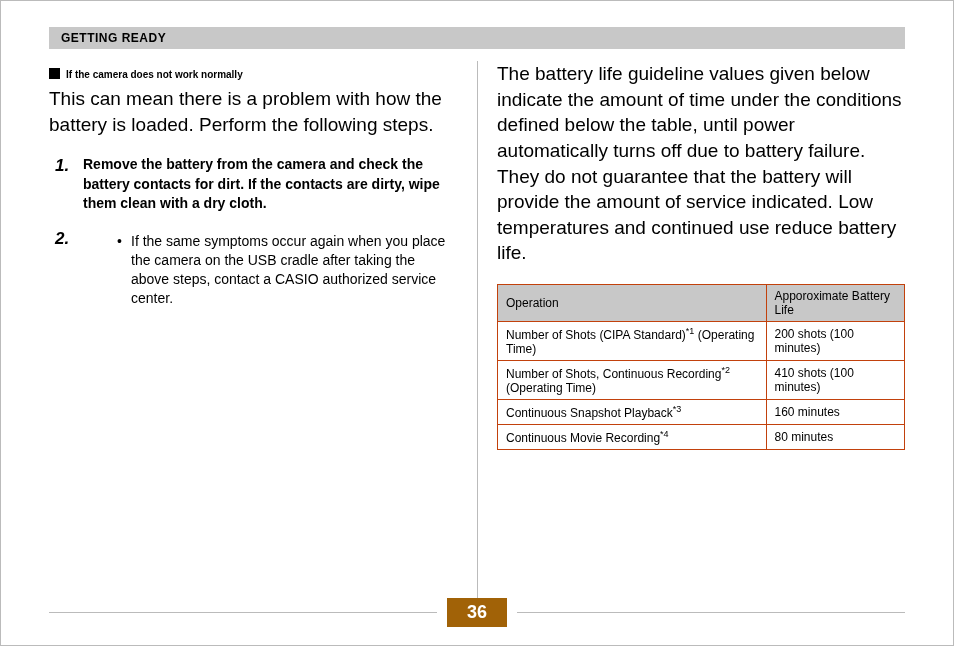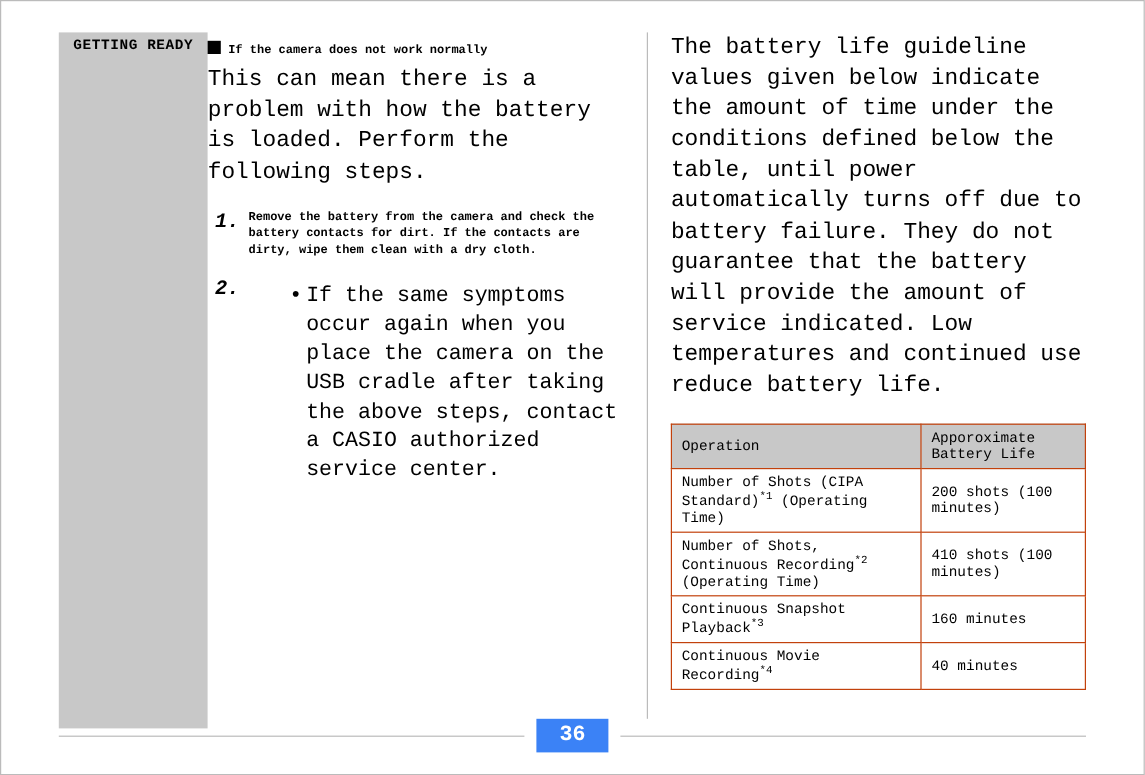--- a/index.html
+++ b/index.html
@@ -9,22 +9,21 @@
     background: #fff;
     color: #000;
     position: relative;
     border: 1px solid #bbb;
   }
   .page {
     position: absolute;
     inset: 0;
     padding: 26px 48px 26px 48px;
     display: flex;
-    flex-direction: row;
-    font-family: Liberation Mono, monospace;
+    flex-direction: column;
   }
   .section-bar {
     background: #c8c8c8;
     padding: 4px 12px;
     font-size: 12px;
     font-weight: bold;
     letter-spacing: 0.5px;
     margin-bottom: 12px;
   }
   .columns {
@@ -77,30 +76,30 @@
   ol.steps > li::before {
     content: counter(step) ".";
     font-weight: bold;
     font-style: italic;
     font-size: 17px;
     width: 28px;
     flex: 0 0 28px;
     line-height: 1.3;
   }
   ol.steps > li .step-text {
-    font-size: 10px;
+    font-size: 14px;
     font-weight: bold;
     line-height: 1.4;
   }
   ul.sub {
     list-style: none;
     margin: 4px 0 0 34px;
   }
   ul.sub > li {
-    font-size: 18px;
+    font-size: 14px;
     line-height: 1.35;
     display: flex;
   }
   ul.sub > li::before {
     content: "•";
     width: 14px;
     flex: 0 0 14px;
   }
   table.blife {
     width: 100%;
@@ -126,21 +125,21 @@
     align-items: center;
     gap: 10px;
     padding: 0 48px;
   }
   .footer .hr {
     flex: 1;
     height: 1px;
     background: #bbb;
   }
   .footer .page-num {
-    background: #3b82f6;
+    background: #a16207;
     color: #fff;
     font-weight: bold;
     font-size: 18px;
     width: 60px;
     text-align: center;
     padding: 4px 0;
   }
   .plain { white-space: pre-wrap; }
 </style>
 </head>
@@ -194,21 +193,21 @@
           <tr>
             <td><span class="plain">Number of Shots, Continuous Recording</span><span class="sup">*2</span><span class="plain"> (Operating Time)</span></td>
             <td>410 shots (100 minutes)</td>
           </tr>
           <tr>
             <td><span class="plain">Continuous Snapshot Playback</span><span class="sup">*3</span><span class="plain"></span></td>
             <td>160 minutes</td>
           </tr>
           <tr>
             <td><span class="plain">Continuous Movie Recording</span><span class="sup">*4</span><span class="plain"></span></td>
-            <td>40 minutes</td>
+            <td>80 minutes</td>
           </tr>
         </tbody>
       </table>
     </div>
   </div>
 
   <div class="footer">
     <div class="hr"></div>
     <div class="page-num">36</div>
     <div class="hr"></div>

